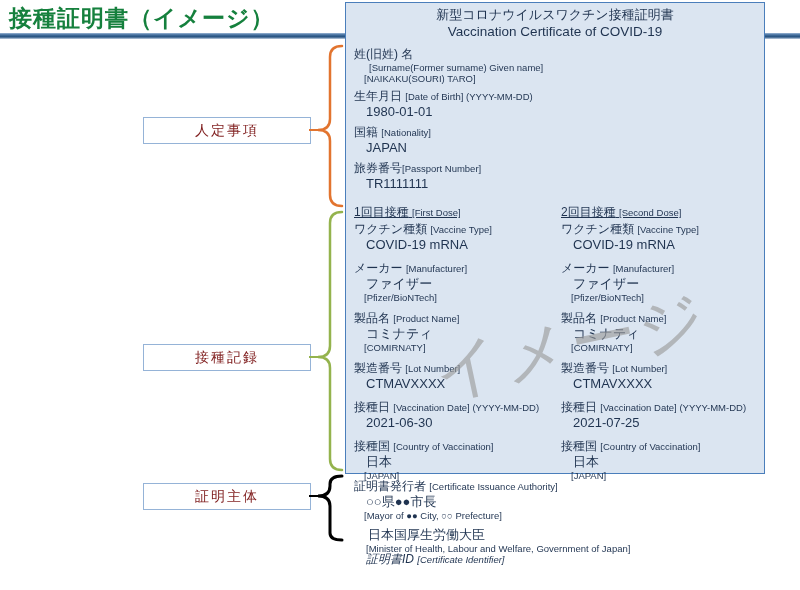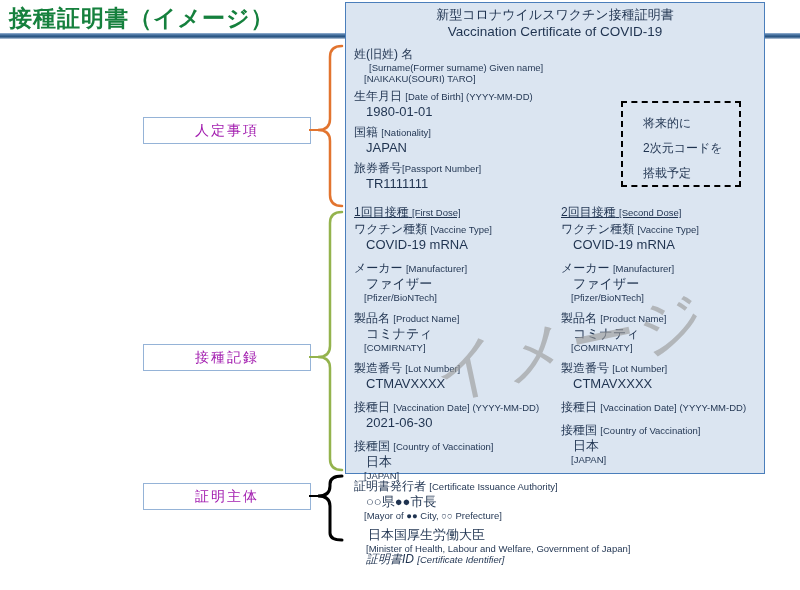--- a/index.html
+++ b/index.html
@@ -12,21 +12,21 @@
     letter-spacing:1px;white-space:nowrap;
   }
   .title-bar{
     position:absolute;left:0;top:33px;width:800px;height:6px;z-index:1;
     background:linear-gradient(180deg,#9db8d6 0%,#46719f 30%,#24507e 65%,#c5d3e4 100%);
   }
   
   .anno-box{
     position:absolute;left:143px;width:168px;height:27px;background:#fff;
     border:1.5px solid #95b3d7;box-sizing:border-box;display:flex;align-items:center;
-    justify-content:center;font-size:14px;color:#a21caf;z-index:2;letter-spacing:2px;
+    justify-content:center;font-size:14px;color:#7f1d1d;z-index:2;letter-spacing:2px;
   }
   .bracket{position:absolute;left:314px;width:30px;z-index:2;}
   .connector{position:absolute;height:2px;width:9px;left:309px;z-index:2;}
   
   .cert{
     position:absolute;left:345px;top:2px;width:420px;height:472px;z-index:2;
     background:#dbe5f1;border:1.5px solid #4a7ebb;box-sizing:border-box;color:#1f3350;
   }
   .cert-header{position:absolute;top:4px;left:0;width:100%;text-align:center;}
   .cert-title-ja{font-size:13px;line-height:16px;}
@@ -103,25 +103,20 @@
     <div class="pfield">
       <div class="lab"><span>国籍</span> <span class="en">[Nationality]</span></div>
       <div class="val">JAPAN</div>
     </div>
     <div class="pfield">
       <div class="lab"><span>旅券番号</span><span class="en">[Passport Number]</span></div>
       <div class="val">TR1111111</div>
     </div>
   </div>
 
-  <div class="qr-box">
-    <div>将来的に</div>
-    <div>2次元コードを</div>
-    <div>搭載予定</div>
-  </div>
 
   <div class="sec-doses">
 
     <div>
       <div class="dose-header"><span>1回目接種</span> <span class="en">[First Dose]</span></div>
       <div class="dfield">
         <div class="lab"><span>ワクチン種類</span> <span class="en">[Vaccine Type]</span></div>
         <div class="val">COVID-19 mRNA</div>
       </div>
       <div class="dfield">
@@ -164,20 +159,21 @@
         <div class="lab"><span>製品名</span> <span class="en">[Product Name]</span></div>
         <div class="val">コミナティ</div>
         <div class="sub">[COMIRNATY]</div>
       </div>
       <div class="dfield">
         <div class="lab"><span>製造番号</span> <span class="en">[Lot Number]</span></div>
         <div class="val">CTMAVXXXX</div>
       </div>
       <div class="dfield">
         <div class="lab"><span>接種日</span> <span class="en">[Vaccination Date] (YYYY-MM-DD)</span></div>
+        <div class="val">2021-07-25</div>
       </div>
       <div class="dfield">
         <div class="lab"><span>接種国</span> <span class="en">[Country of Vaccination]</span></div>
         <div class="val">日本</div>
         <div class="sub">[JAPAN]</div>
       </div>
     </div>
 
   </div>
 

